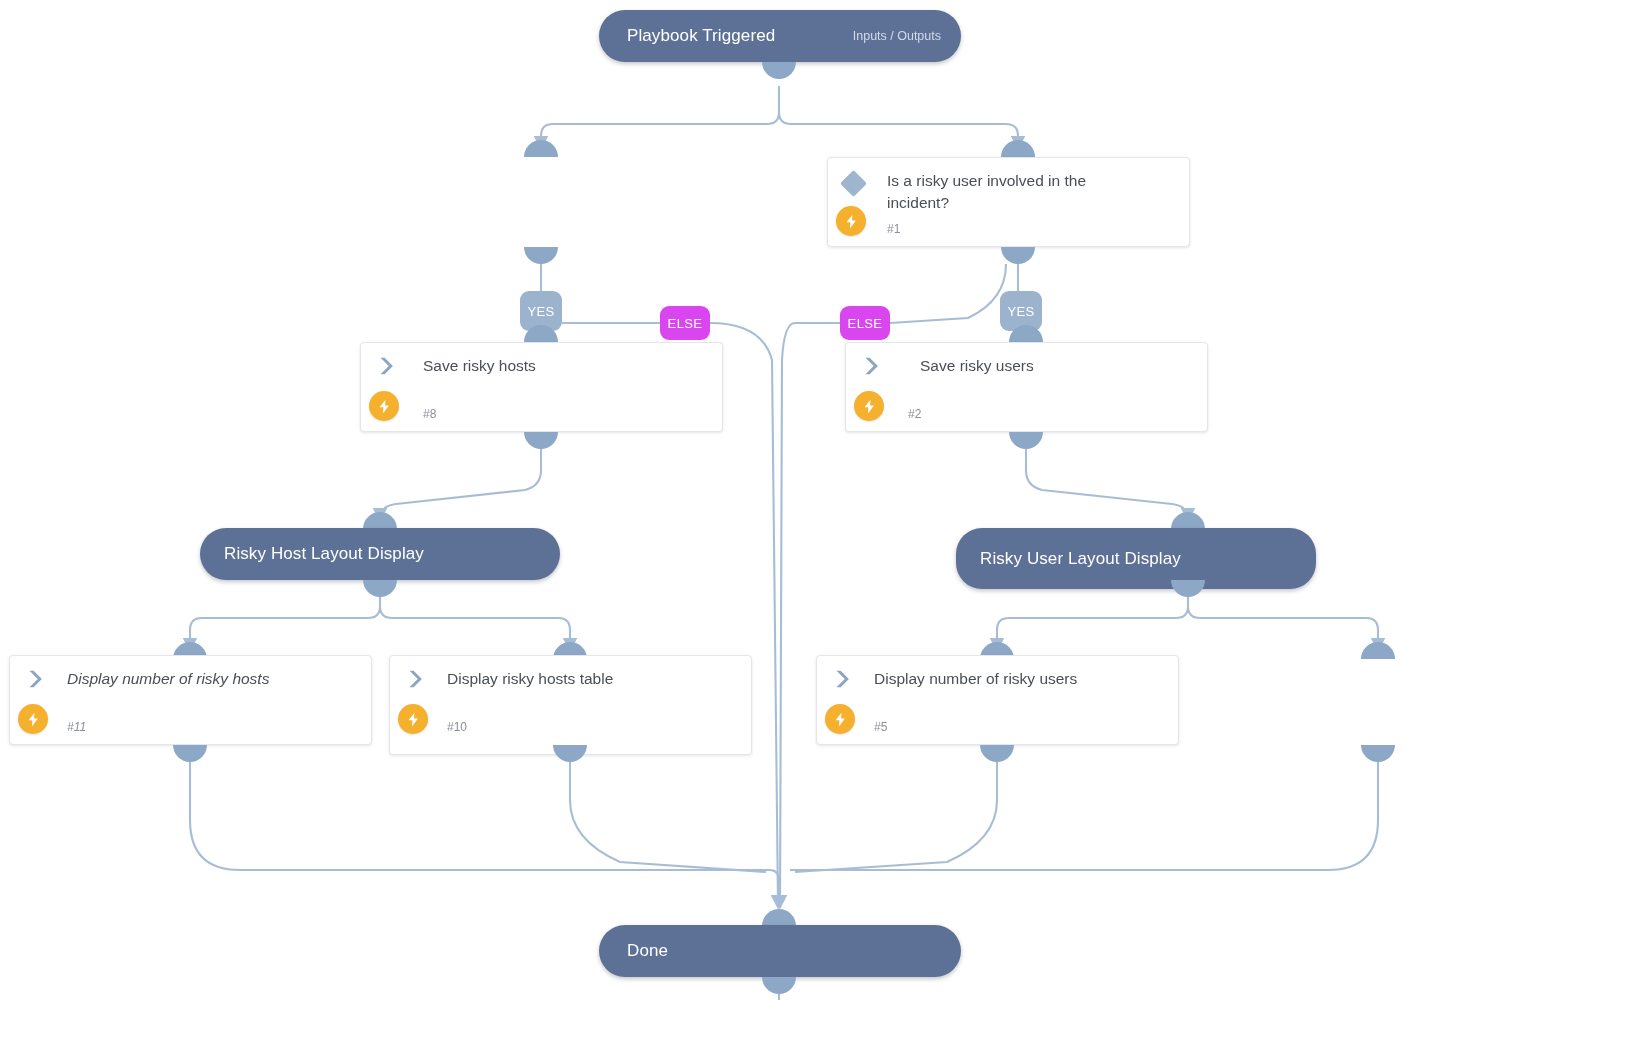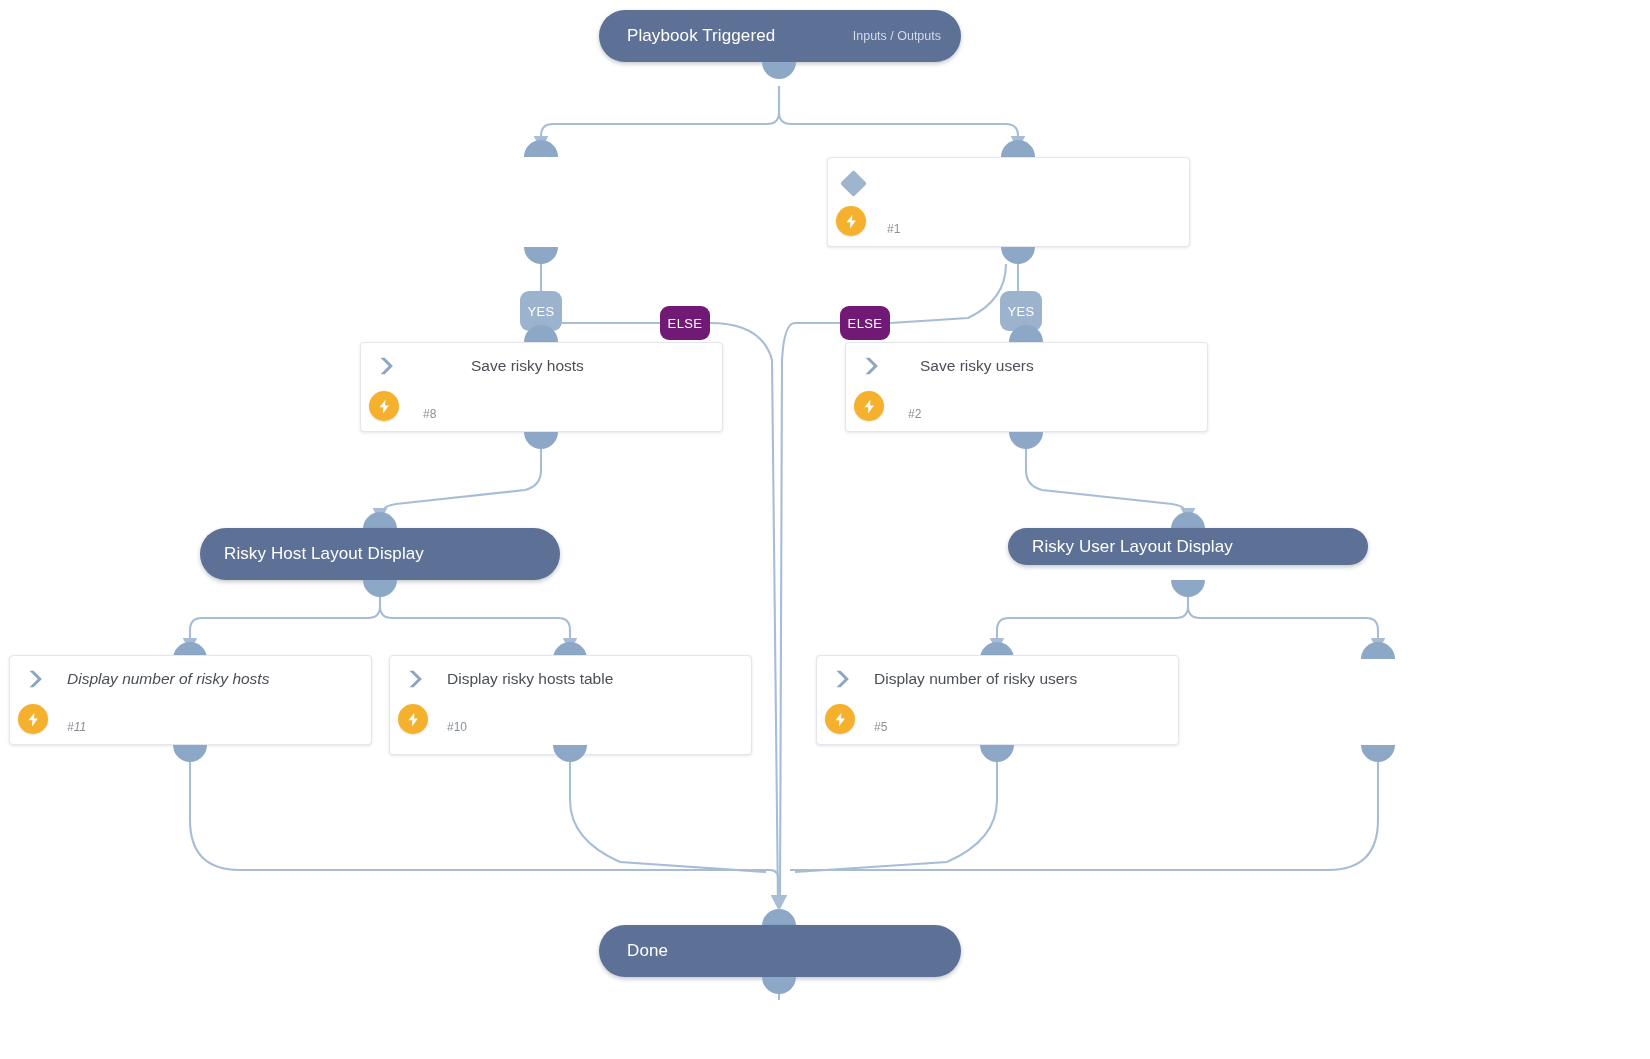--- a/index.html
+++ b/index.html
@@ -57,21 +57,21 @@
   }
   .ic-bolt svg{display:block;width:15px;height:15px;}
 
   
   .badge{
     position:absolute;display:flex;align-items:center;justify-content:center;
     font-size:13px;letter-spacing:.4px;color:#ffffff;
     border-radius:9px;box-sizing:border-box;
   }
   .badge.yes{background:#9bb3cd;width:42px;height:40px;}
-  .badge.els{background:#701a75;width:50px;height:34px;}
+  .badge.els{background:#d946ef;width:50px;height:34px;}
 
   
   .port{position:absolute;background:#8ca8c6;}
   .port.in{   
     width:34px;height:17px;border-radius:17px 17px 0 0;
   }
   .port.out{  
     width:34px;height:17px;border-radius:0 0 17px 17px;
   }
 </style>
@@ -129,20 +129,21 @@
     <span class="pill-sub">Inputs / Outputs</span>
   </div>
   <div class="port out" style="left:762px;top:62px;"></div>
 
   <div class="port in" style="left:524px;top:140px;"></div>
   <div class="port out" style="left:524px;top:247px;"></div>
 
   <div class="port in" style="left:1001px;top:140px;"></div>
   <div class="card" style="left:827px;top:157px;width:363px;height:90px;">
     <span class="ic-diamond" style="left:16px;top:16px;"></span>
+    <span class="card-title" style="left:59px;top:12px;width:240px;">Is a risky user involved in the incident?</span>
     <span class="ic-bolt" style="left:8px;top:48px;">
       <svg viewBox="0 0 24 24">
           <path d="M13.5 1 4 13.2h6.2L9.6 23 19 10.4h-6.1z" fill="#ffffff"></path>
         </svg>
     </span>
     <span class="card-num" style="left:59px;top:64px;">#1</span>
   </div>
   <div class="port out" style="left:1001px;top:247px;"></div>
 
   <div class="badge yes" style="left:520px;top:291px;">
@@ -158,21 +159,21 @@
     <span>YES</span>
   </div>
 
   <div class="port in" style="left:524px;top:325px;"></div>
   <div class="card" style="left:360px;top:342px;width:363px;height:90px;">
     <span class="ic-chevron" style="left:14px;top:12px;">
       <svg viewBox="0 0 24 24">
           <path d="M6 3 L15 12 L6 21 L10.5 21 L19.5 12 L10.5 3 Z" fill="#8ba5c4"></path>
         </svg>
     </span>
-    <span class="card-title" style="left:62px;top:12px;width:260px;margin-left:48px;">Save risky hosts</span>
+    <span class="card-title" style="left:62px;top:12px;width:260px;">Save risky hosts</span>
     <span class="ic-bolt" style="left:8px;top:48px;">
       <svg viewBox="0 0 24 24">
           <path d="M13.5 1 4 13.2h6.2L9.6 23 19 10.4h-6.1z" fill="#ffffff"></path>
         </svg>
     </span>
     <span class="card-num" style="left:62px;top:64px;">#8</span>
   </div>
   <div class="port out" style="left:524px;top:432px;"></div>
 
   <div class="port in" style="left:1009px;top:325px;"></div>
@@ -192,21 +193,21 @@
   </div>
   <div class="port out" style="left:1009px;top:432px;"></div>
 
   <div class="port in" style="left:363px;top:512px;"></div>
   <div class="pill" style="left:200px;top:528px;width:360px;height:52px;padding:0 20px 0 24px;">
     <span class="pill-title">Risky Host Layout Display</span>
   </div>
   <div class="port out" style="left:363px;top:580px;"></div>
 
   <div class="port in" style="left:1171px;top:512px;"></div>
-  <div class="pill" style="left:1008px;top:528px;width:360px;height:37px;padding:0 20px 0 24px;">
+  <div class="pill" style="left:956px;top:528px;width:360px;height:61px;padding:0 20px 0 24px;">
     <span class="pill-title">Risky User Layout Display</span>
   </div>
   <div class="port out" style="left:1171px;top:580px;"></div>
 
   <div class="port in" style="left:173px;top:642px;"></div>
   <div class="card" style="left:9px;top:655px;width:363px;height:90px;font-style:italic;">
     <span class="ic-chevron" style="left:14px;top:12px;">
       <svg viewBox="0 0 24 24">
           <path d="M6 3 L15 12 L6 21 L10.5 21 L19.5 12 L10.5 3 Z" fill="#8ba5c4"></path>
         </svg>

